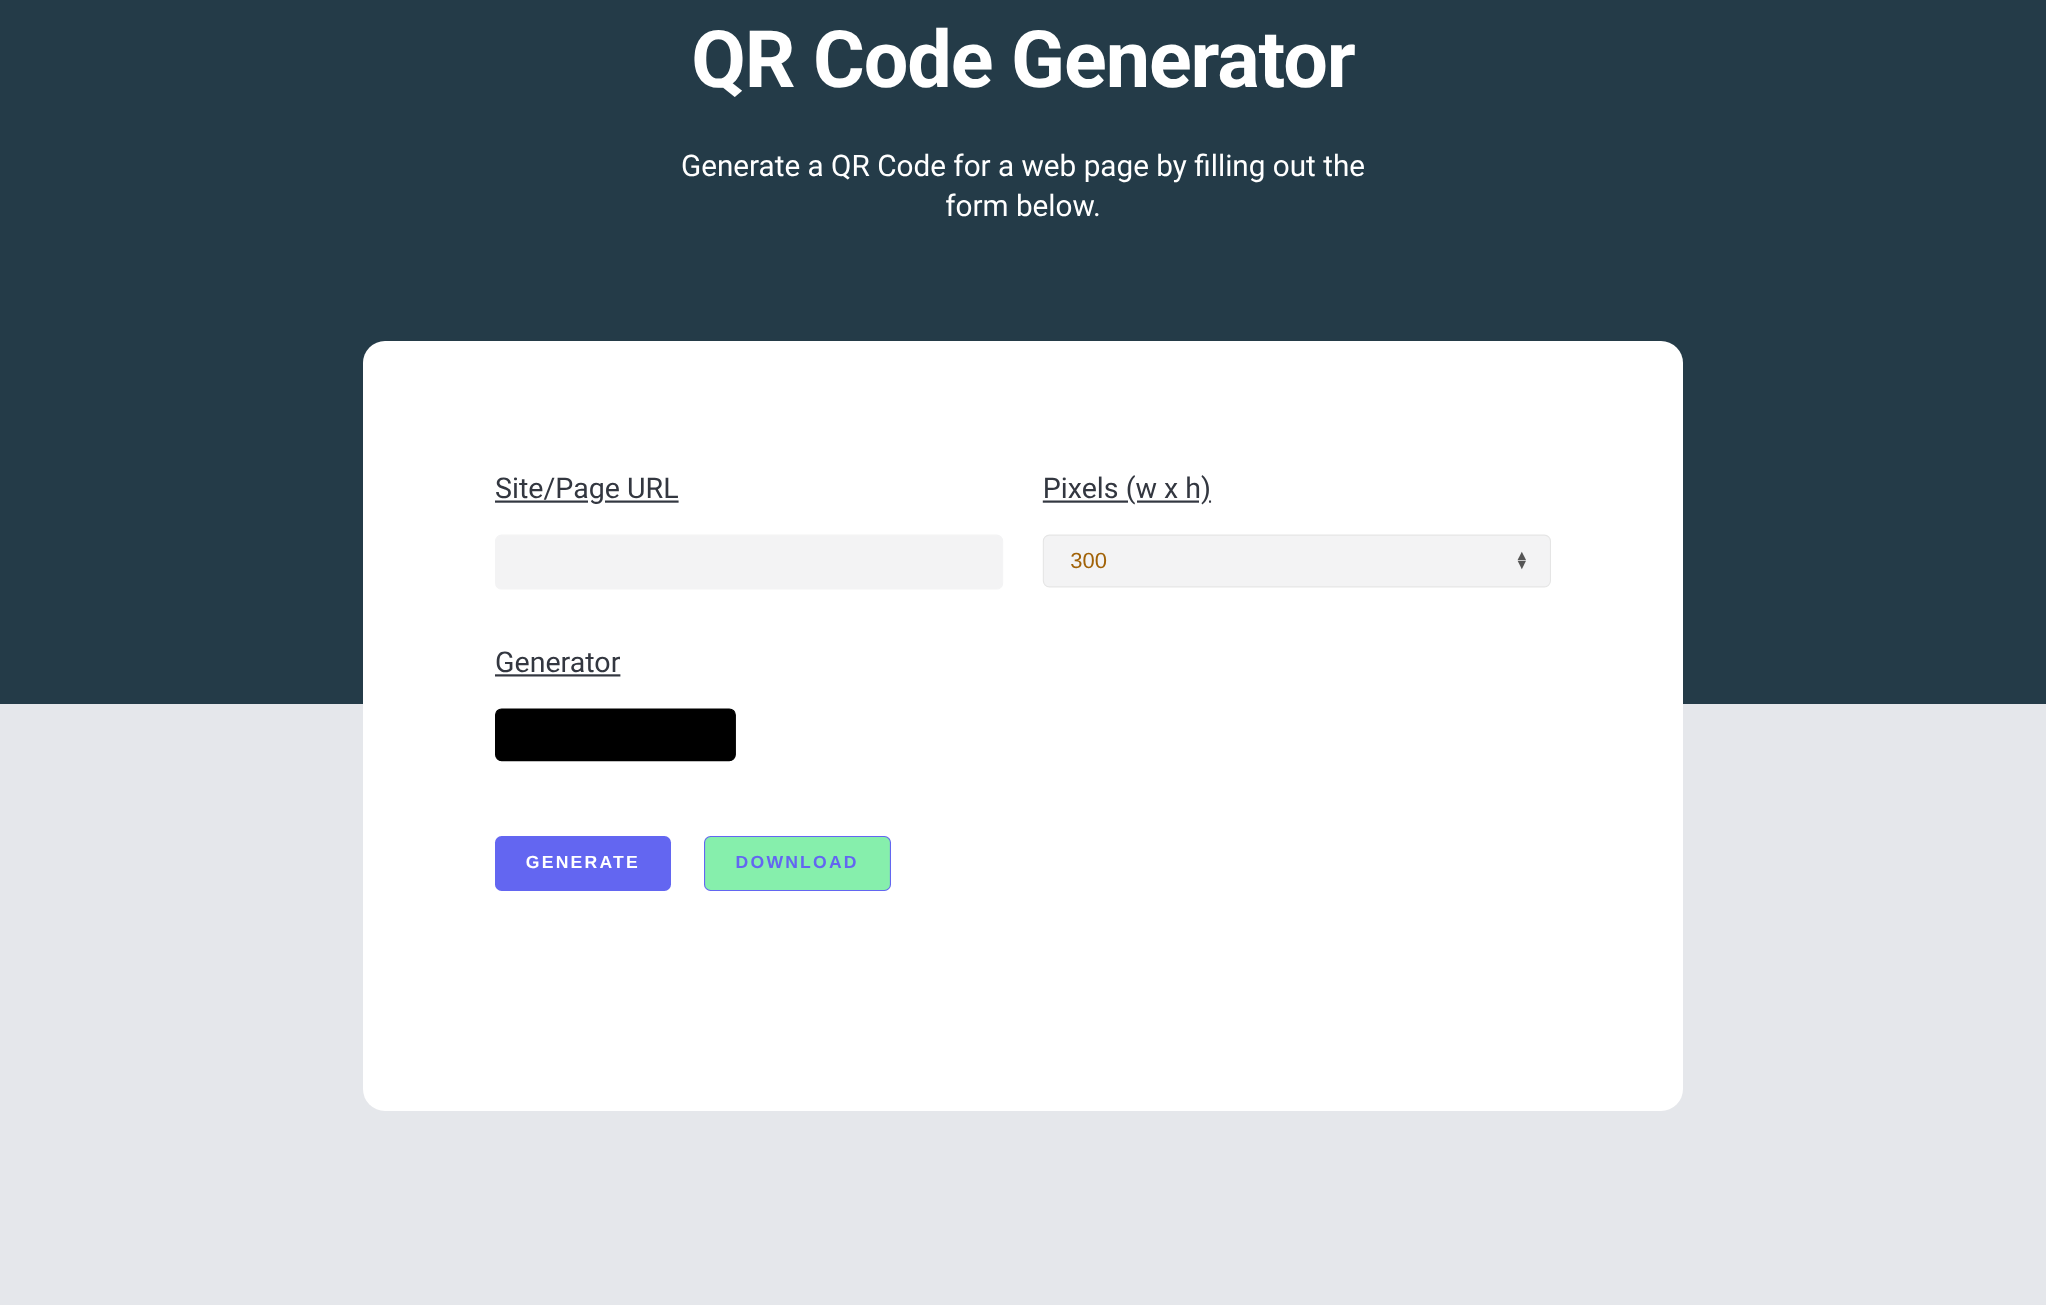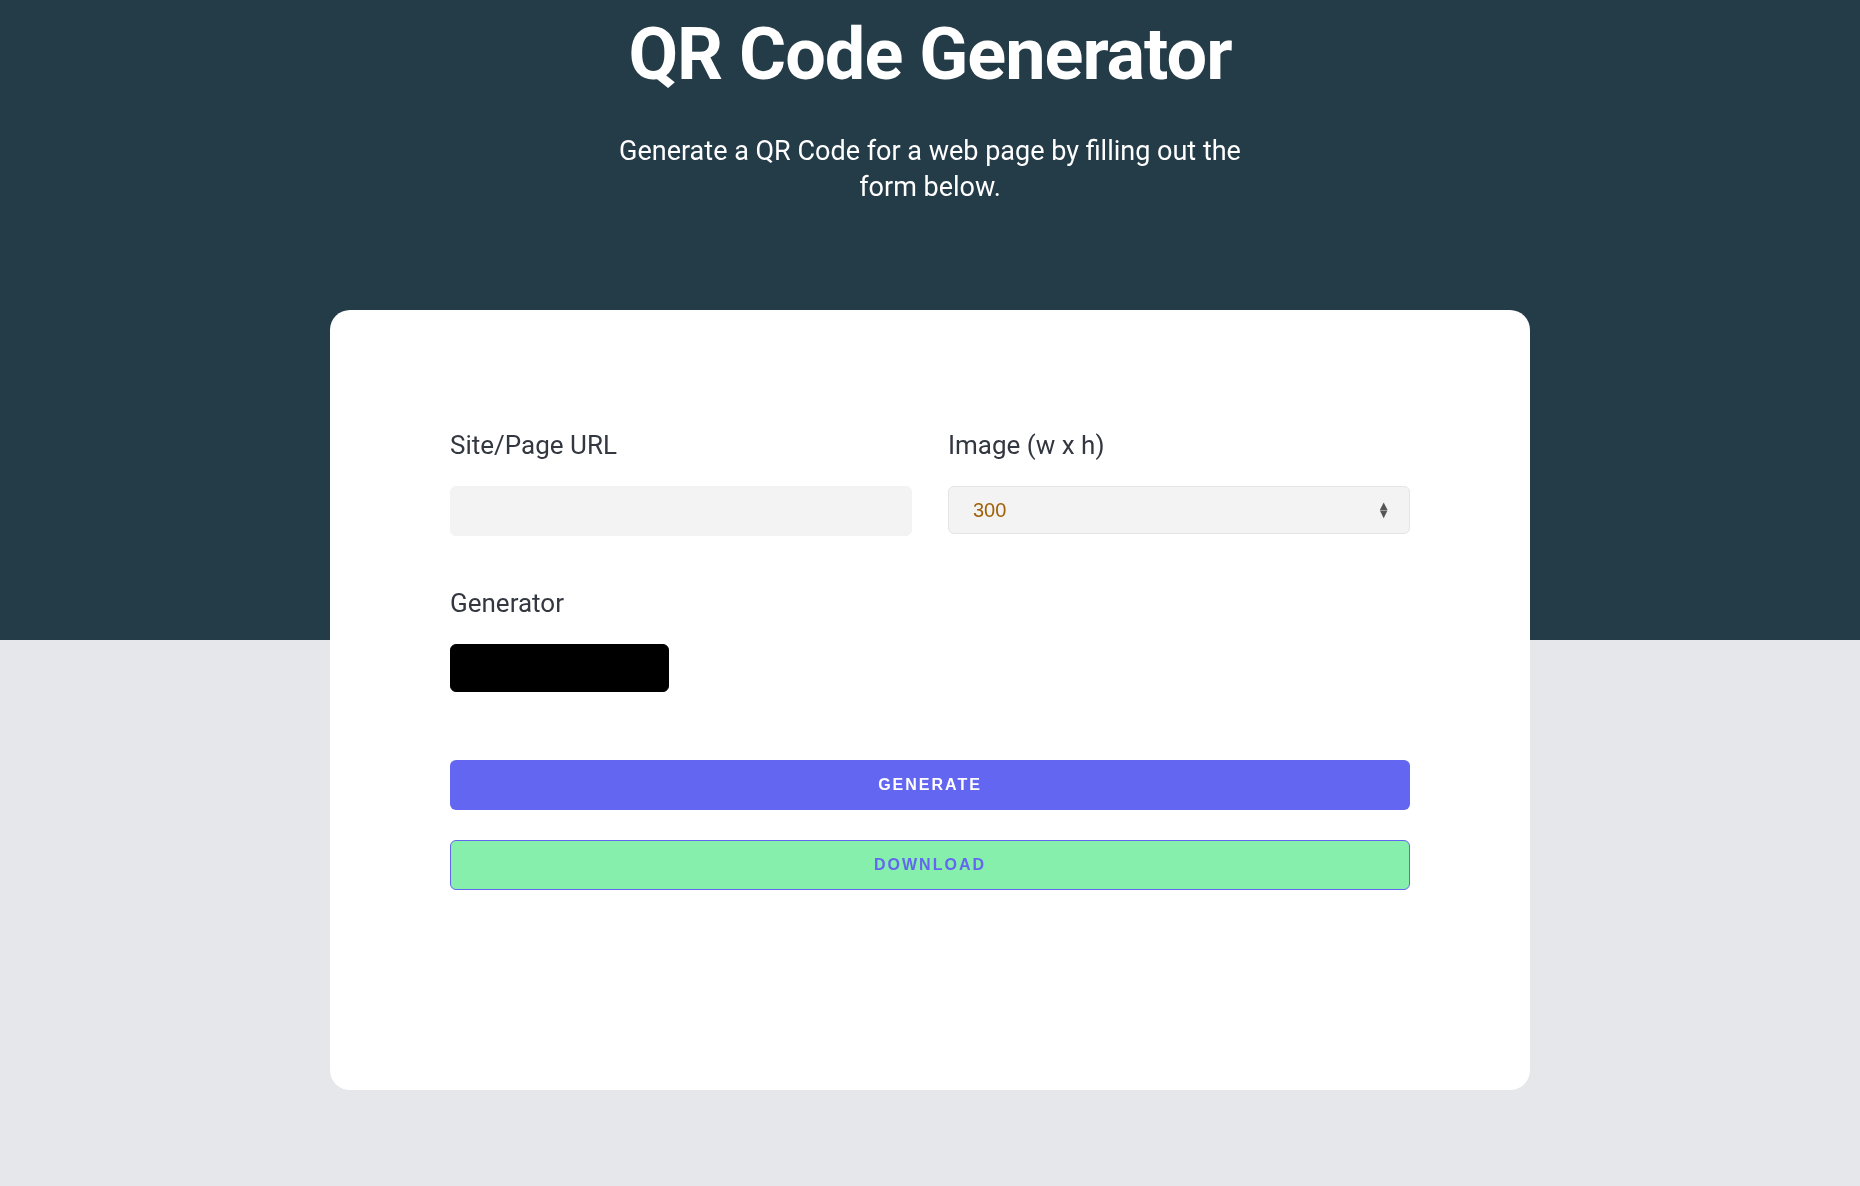--- a/index.html
+++ b/index.html
@@ -49,20 +49,21 @@
       grid-template-columns: 1fr 1fr;
       column-gap: 36px;
       row-gap: 52px;
     }
     .field-label {
       font-size: 26px;
       color: #333740;
       font-weight: 400;
       margin-bottom: 26px;
       display: block;
+      text-decoration: underline;
     }
     .text-input {
       width: 100%;
       height: 50px;
       background: #f3f3f4;
       border: 1px solid #f3f3f4;
       border-radius: 6px;
       padding: 0 16px;
       font-size: 18px;
       outline: none;
@@ -111,21 +112,20 @@
       background: #000000;
       border-color: #000000;
     }
     .swatch-white {
       background: #ffffff;
     }
     .button-row {
       margin-top: 68px;
       display: flex;
       gap: 30px;
-      flex-direction: column;
     }
     .btn {
       height: 50px;
       padding: 0 28px;
       border-radius: 6px;
       font-size: 16px;
       font-weight: 600;
       letter-spacing: 2px;
       cursor: pointer;
       display: inline-flex;
@@ -151,21 +151,21 @@
   <p class="subtitle">Generate a QR Code for a web page by filling out the form below.</p>
 </div>
 
 <div class="card">
   <div class="form-grid">
     <div>
       <label class="field-label">Site/Page URL</label>
       <input type="text" class="text-input" value="" style="">
     </div>
     <div>
-      <label class="field-label">Image (w x h)</label>
+      <label class="field-label">Pixels (w x h)</label>
       <div class="select-wrap">
         <select class="select-input">
           <option>300</option>
         </select>
         <span class="select-caret">▲<br>▼</span>
       </div>
     </div>
     <div class="color-row">
       <div>
         <label class="field-label">Generator</label>

